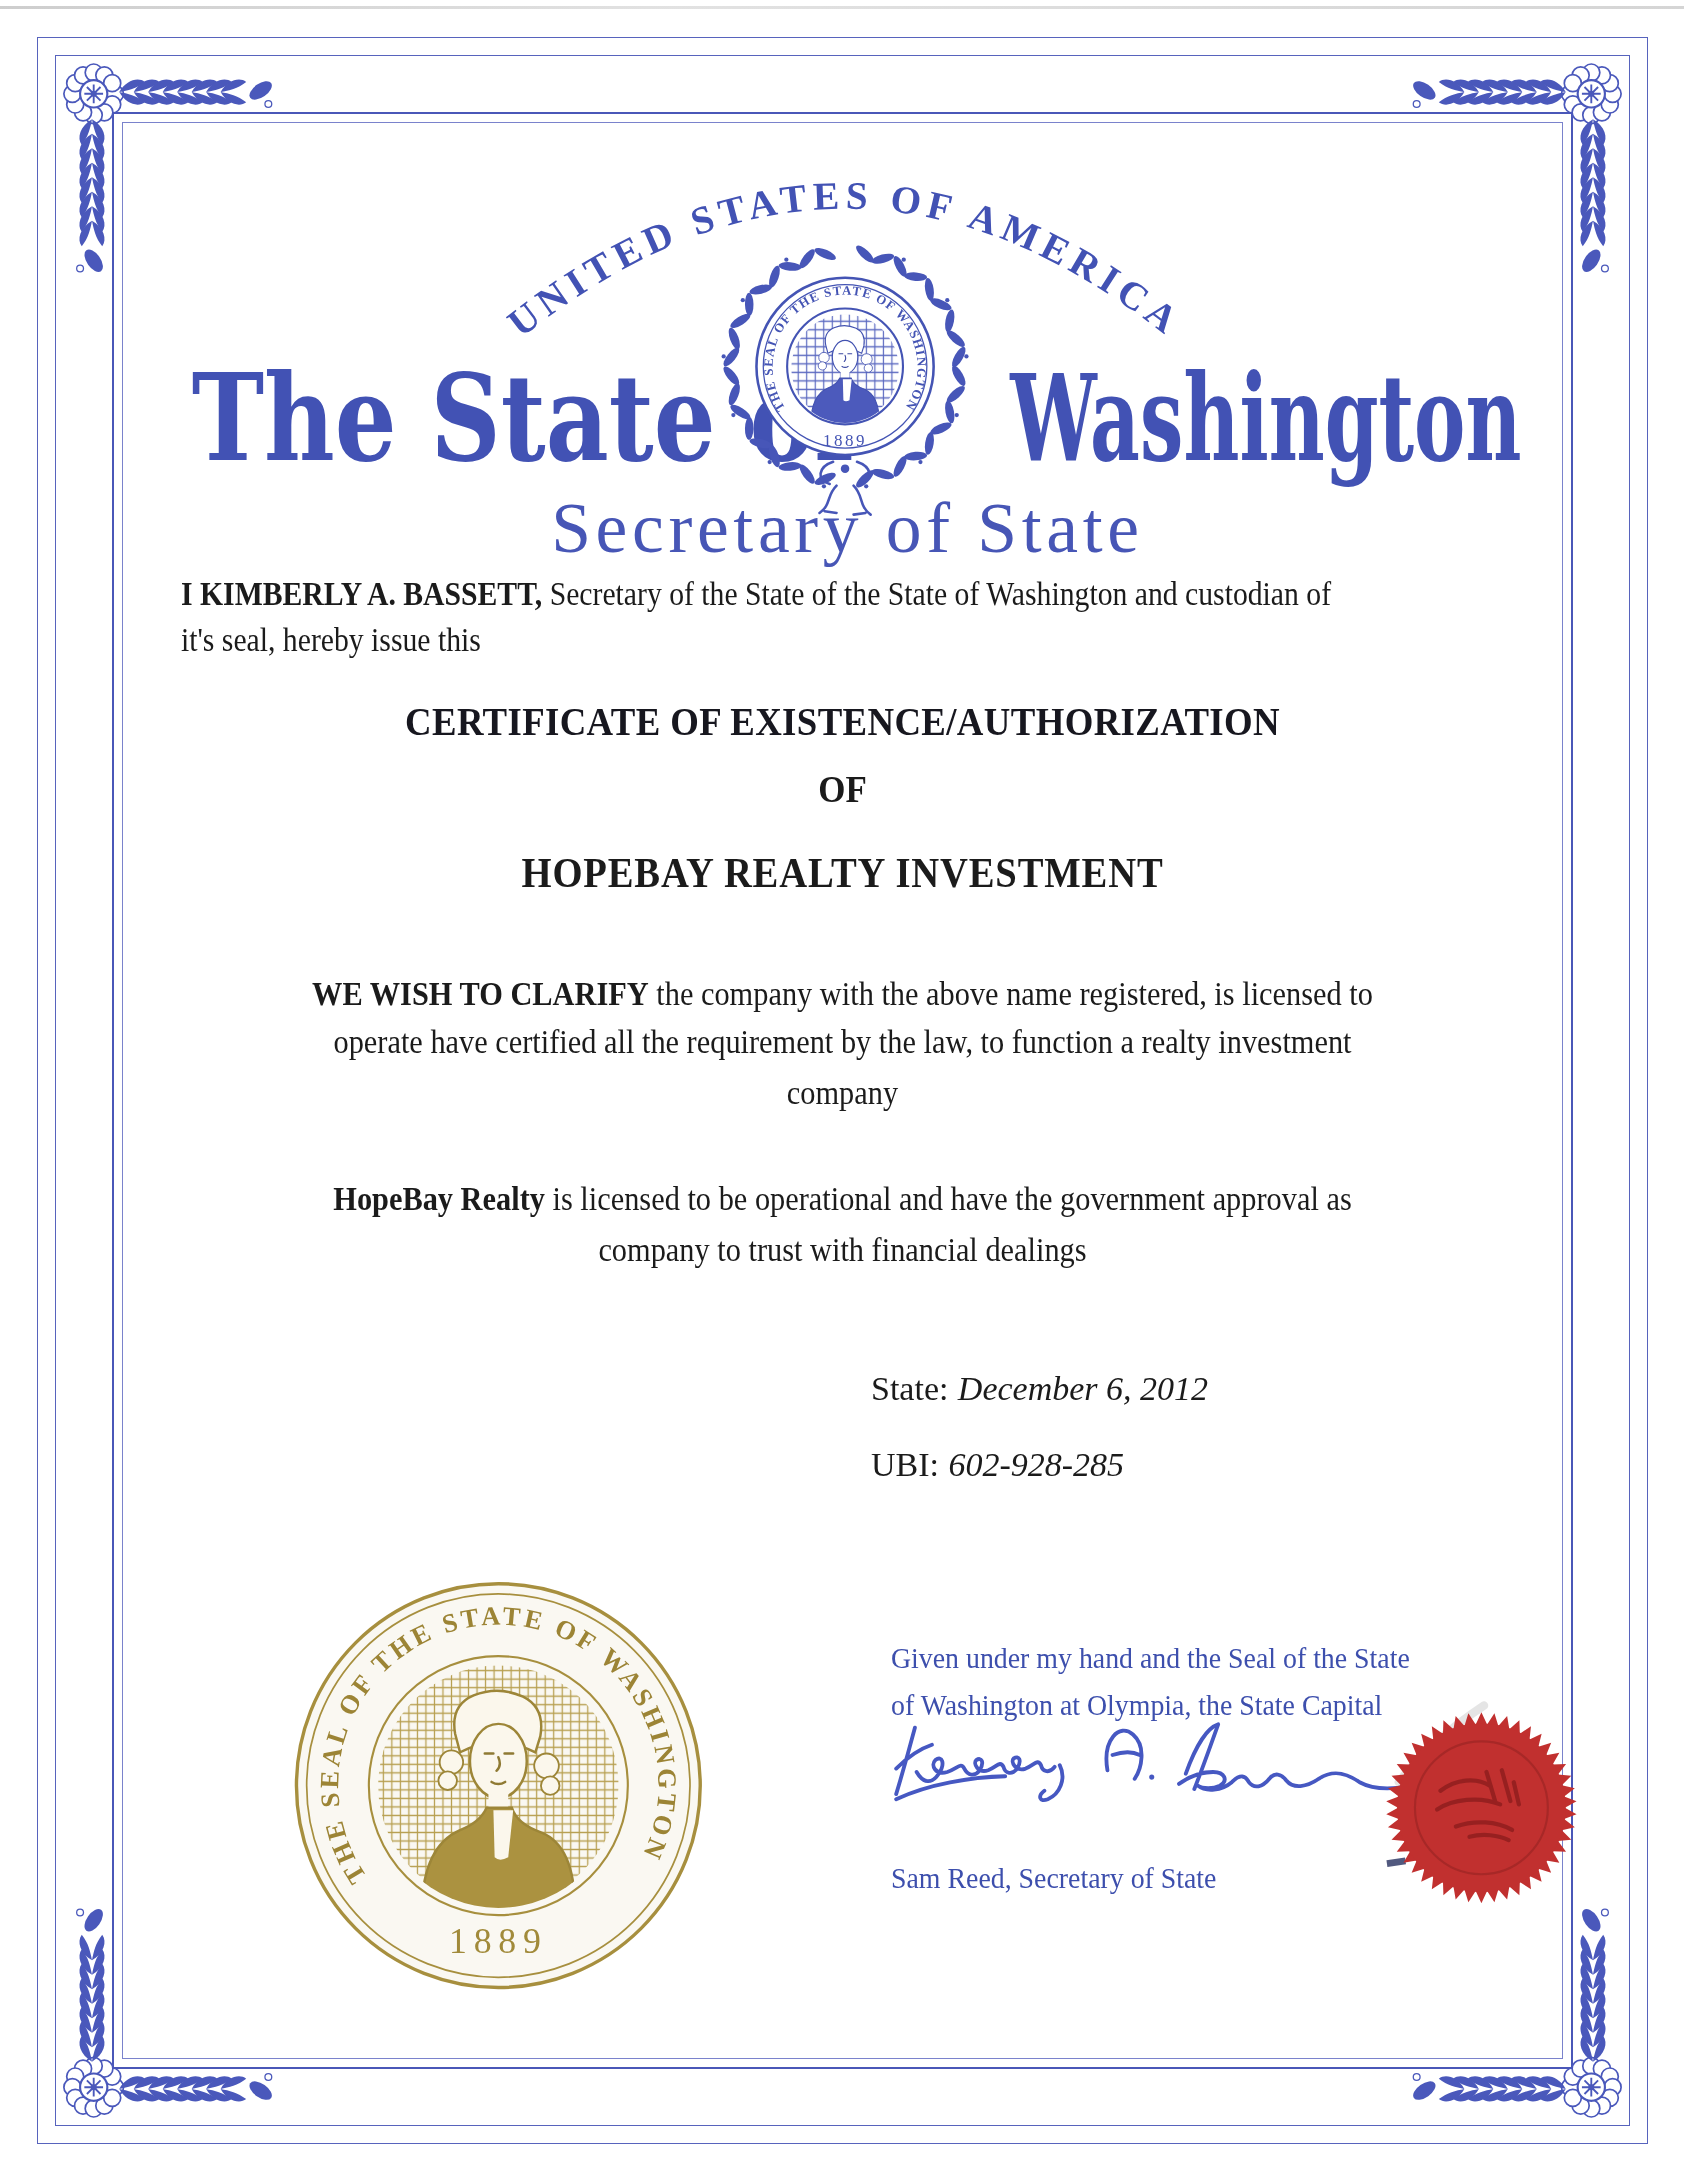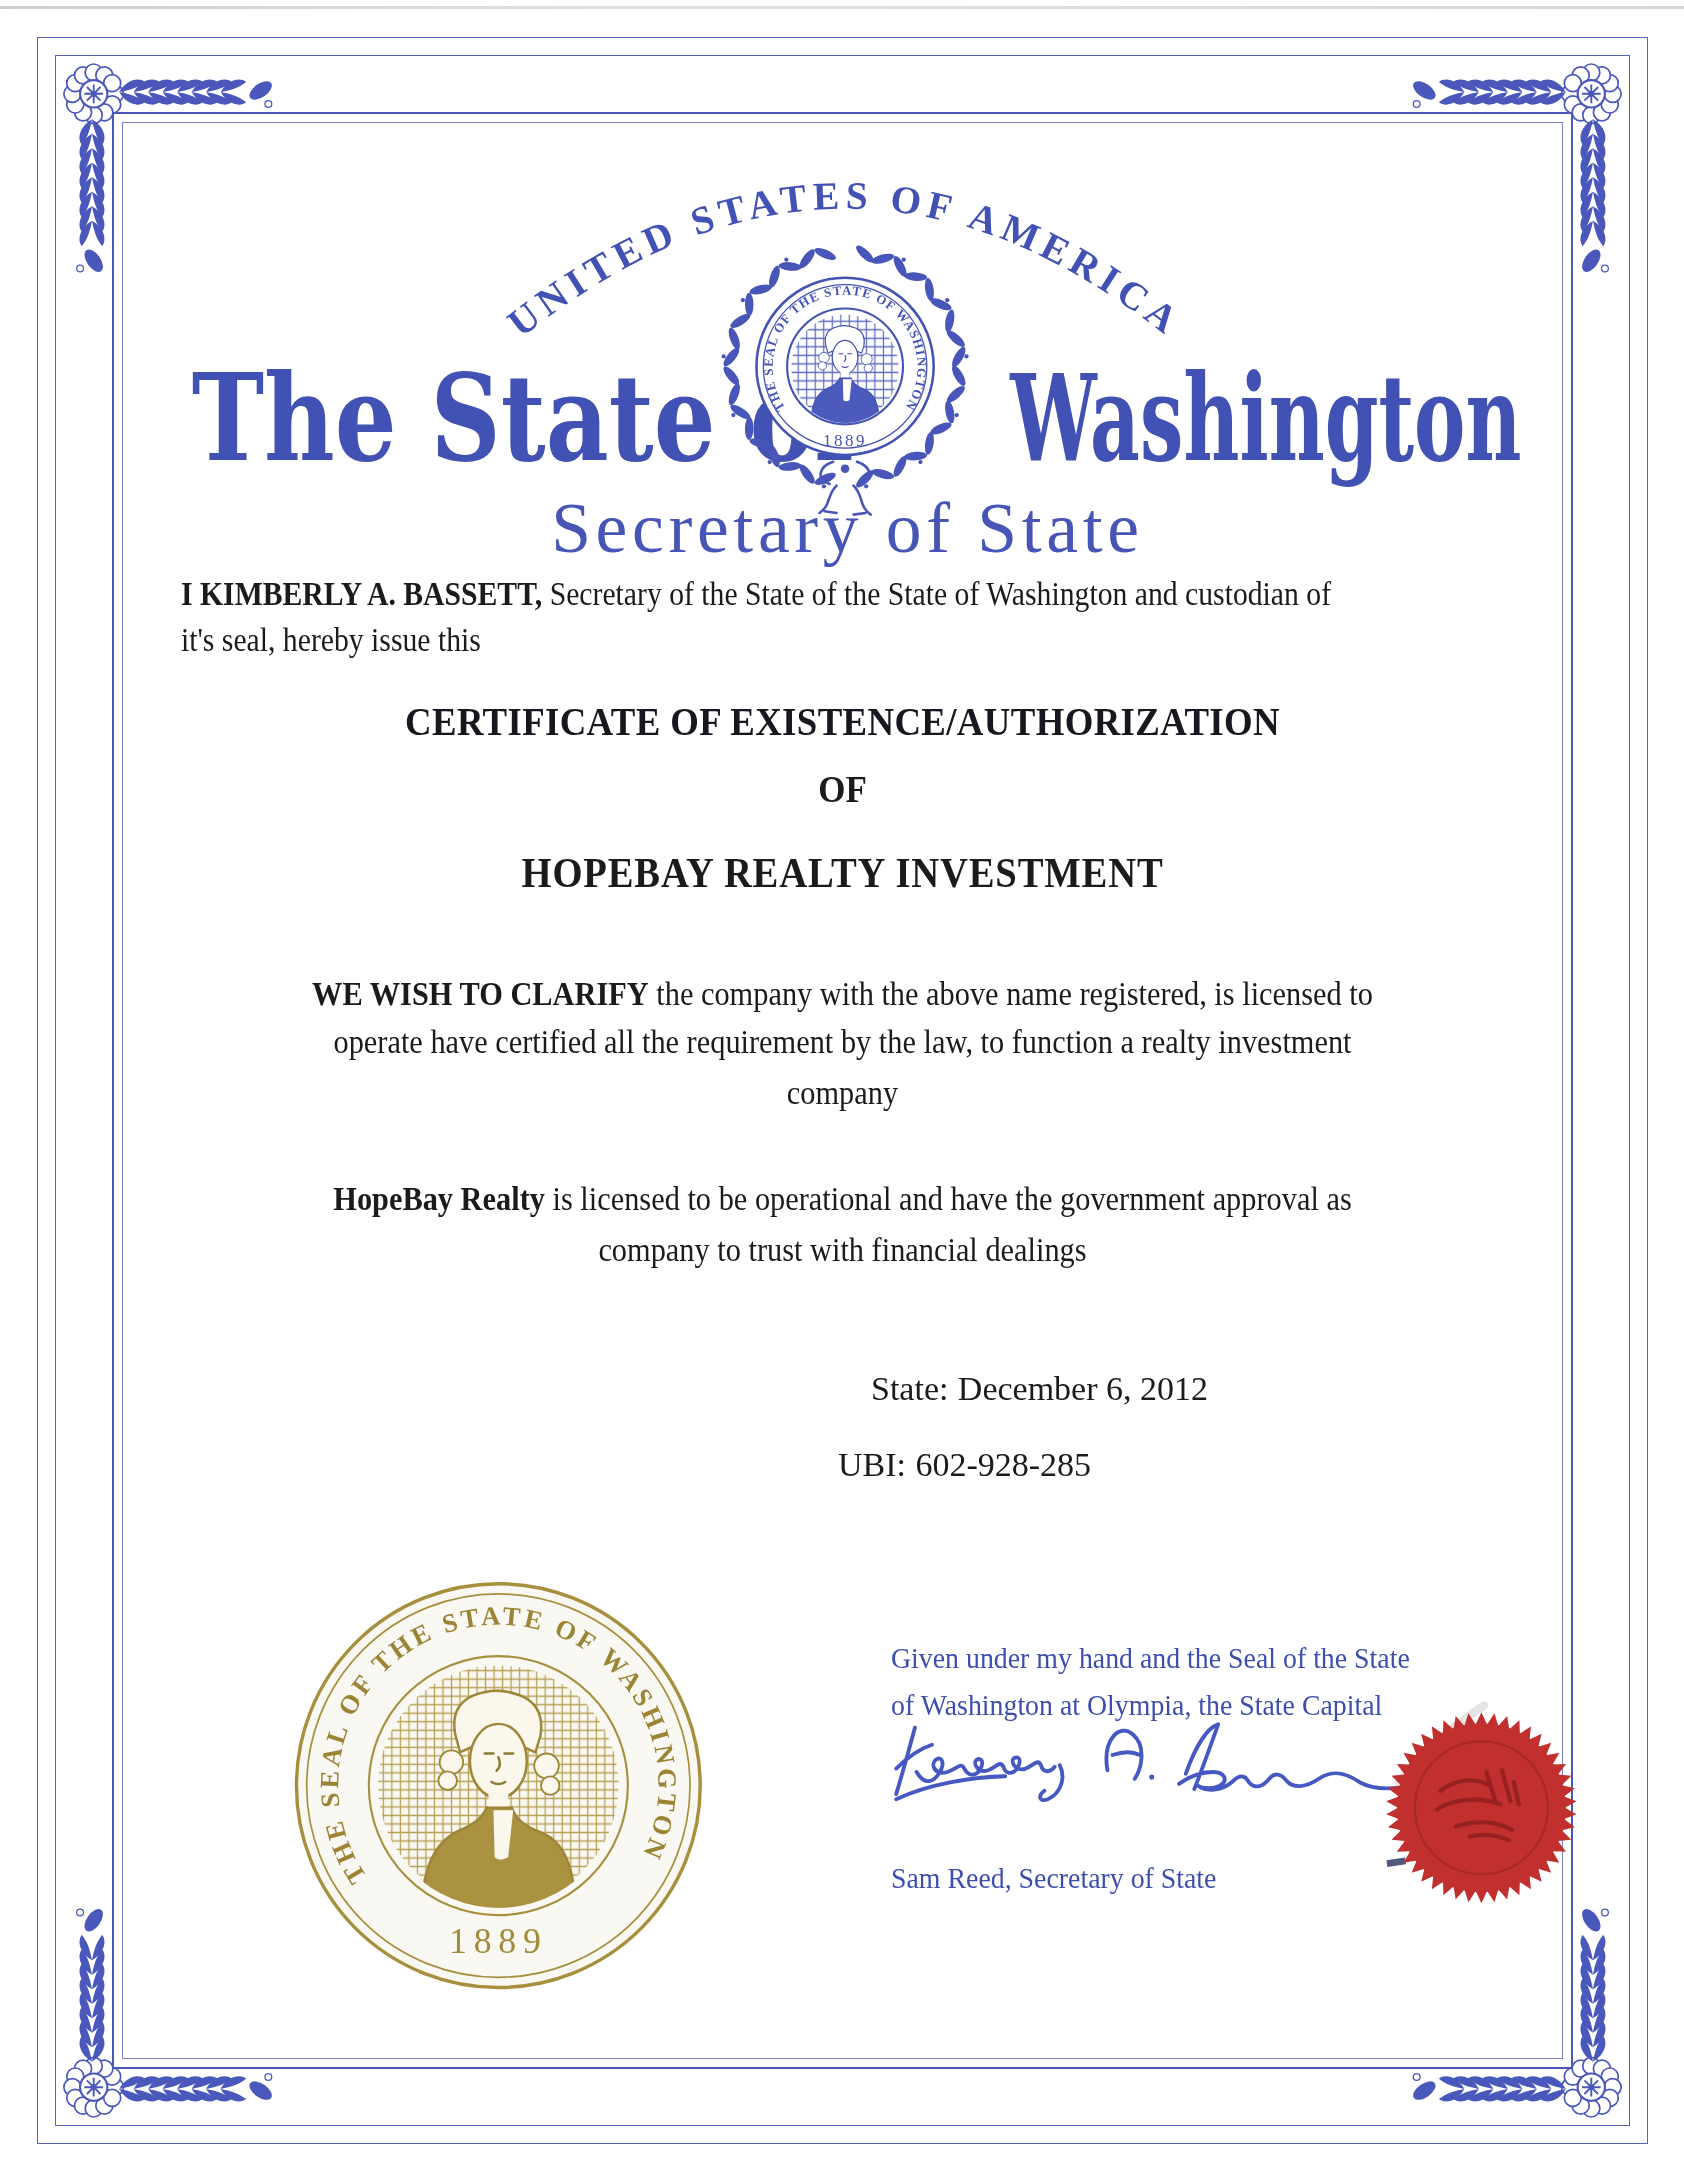--- a/index.html
+++ b/index.html
@@ -18,21 +18,21 @@
   
   .t{position:absolute;white-space:nowrap;color:#1b1b1b;line-height:1.12;}
   .c{left:0;right:0;text-align:center;transform:scaleX(.92);}
   .l{transform-origin:0 50%;transform:scaleX(.9);}
   .b{font-weight:bold;}
   .body-txt{font-size:33px;}
   .title-txt{font-size:40px;font-weight:bold;letter-spacing:0.4px;color:#17171f;}
   .of-txt{font-size:38px;font-weight:bold;}
   .company-txt{font-size:42px;font-weight:bold;letter-spacing:0.9px;}
   .detail-txt{font-size:34px;}
-  .detail-txt .val{margin-left:9.4px;}
+  .detail-txt .val{margin-left:9.4px;font-style:italic;}
   .blue-txt{font-size:29px;color:#3d4fad;transform-origin:0 50%;transform:scaleX(.96);}
 </style>
 </head>
 <body>
 
 <div class="abs scan-line"></div>
 
 <div class="abs f1"></div>
 <div class="abs f2"></div>
 <div class="abs f3"></div>
@@ -268,20 +268,20 @@
 <div class="t body-txt c" style="top:1075px">company</div>
 
 <div class="t body-txt c" style="top:1181px">
   <span class="b">HopeBay Realty</span><span> is licensed to be operational and have the government approval as</span>
 </div>
 <div class="t body-txt c" style="top:1232px">company to trust with financial dealings</div>
 
 <div class="t detail-txt" style="left:871px;top:1370px">
   <span>State:</span><span class="val">December 6, 2012</span>
 </div>
-<div class="t detail-txt" style="left:838px;top:1446px">
+<div class="t detail-txt" style="left:871px;top:1446px">
   <span>UBI:</span><span class="val">602-928-285</span>
 </div>
 
 <div class="t blue-txt" style="left:891px;top:1642px">Given under my hand and the Seal of the State</div>
 <div class="t blue-txt" style="left:891px;top:1689px">of Washington at Olympia, the State Capital</div>
 <div class="t blue-txt" style="left:891px;top:1862px">Sam Reed, Secretary of State</div>
 
 
 </body></html>

